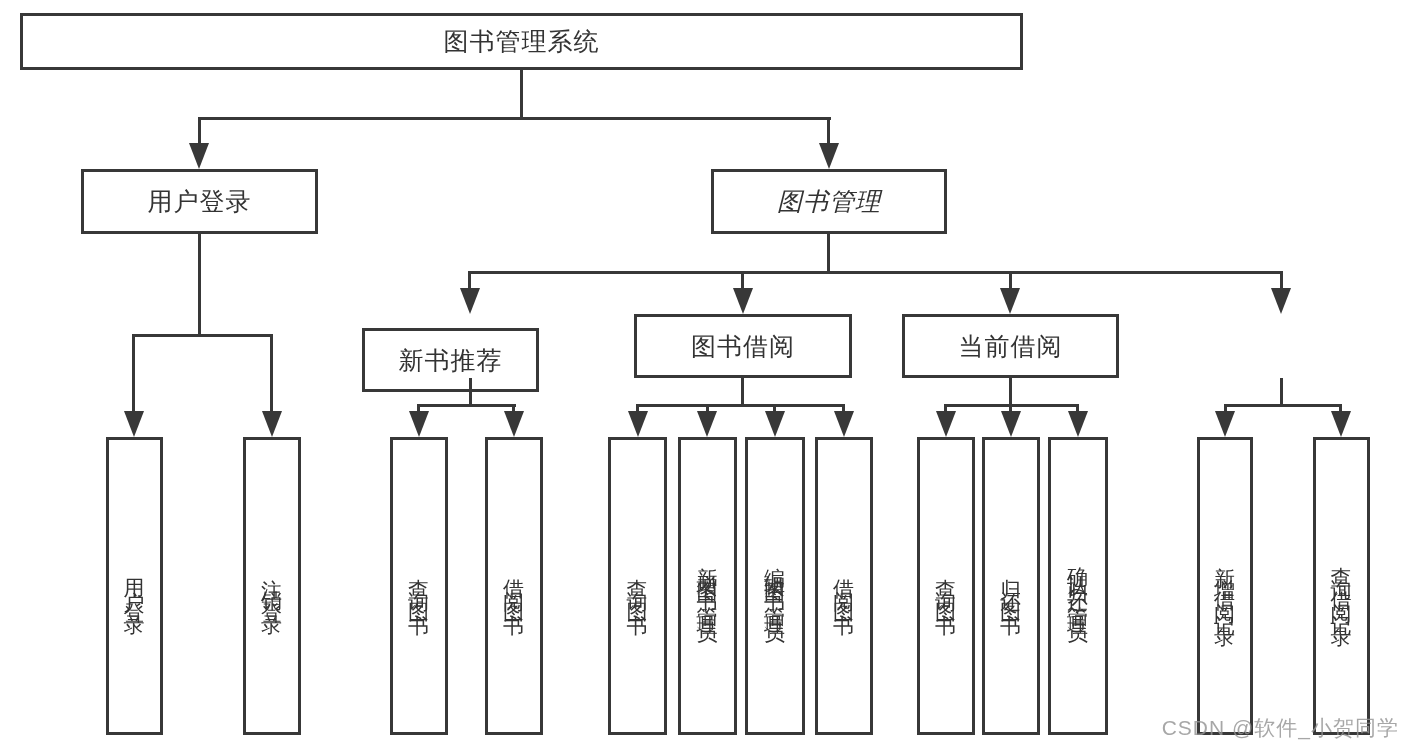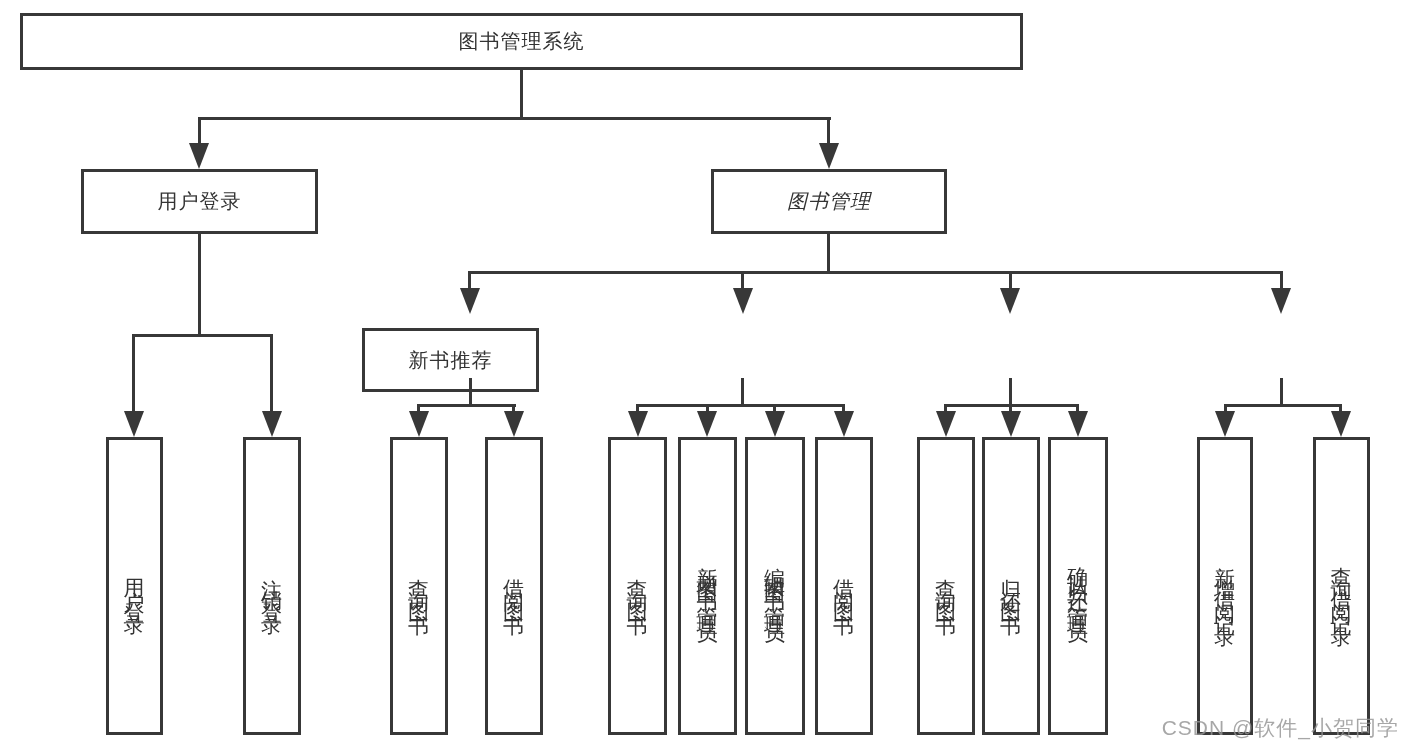--- a/index.html
+++ b/index.html
@@ -17,21 +17,21 @@
     color:var(--text);
   }
   .box{
     position:absolute;
     box-sizing:border-box;
     border:3px solid var(--line);
     background:#ffffff;
     display:flex;
     align-items:center;
     justify-content:center;
-    font-size:20px;
+    font-size:25px;
     color:var(--text);
     letter-spacing:1px;
   }
   .leaf{
     position:absolute;
     box-sizing:border-box;
     border:3px solid var(--line);
     background:#ffffff;
     display:flex;
     align-items:center;
@@ -105,20 +105,26 @@
   <div class="vline" style="left:1009px;top:271px;height:20px;"></div>
   <div class="vline" style="left:1280px;top:271px;height:20px;"></div>
   <div class="arrow" style="left:460px;top:288px;"></div>
   <div class="arrow" style="left:733px;top:288px;"></div>
   <div class="arrow" style="left:1000px;top:288px;"></div>
   <div class="arrow" style="left:1271px;top:288px;"></div>
 
   <div class="box" style="left:362px;top:328px;width:177px;height:64px;">
     <span>新书推荐</span>
   </div>
+  <div class="box" style="left:634px;top:314px;width:218px;height:64px;">
+    <span>图书借阅</span>
+  </div>
+  <div class="box" style="left:902px;top:314px;width:217px;height:64px;">
+    <span>当前借阅</span>
+  </div>
 
   <div class="vline" style="left:469px;top:378px;height:29px;"></div>
   <div class="hline" style="left:417px;top:404px;width:99px;"></div>
   <div class="vline" style="left:417px;top:404px;height:13px;"></div>
   <div class="vline" style="left:512px;top:404px;height:13px;"></div>
   <div class="arrow" style="left:409px;top:411px;"></div>
   <div class="arrow" style="left:504px;top:411px;"></div>
 
   <div class="vline" style="left:741px;top:378px;height:29px;"></div>
   <div class="hline" style="left:636px;top:404px;width:208px;"></div>

